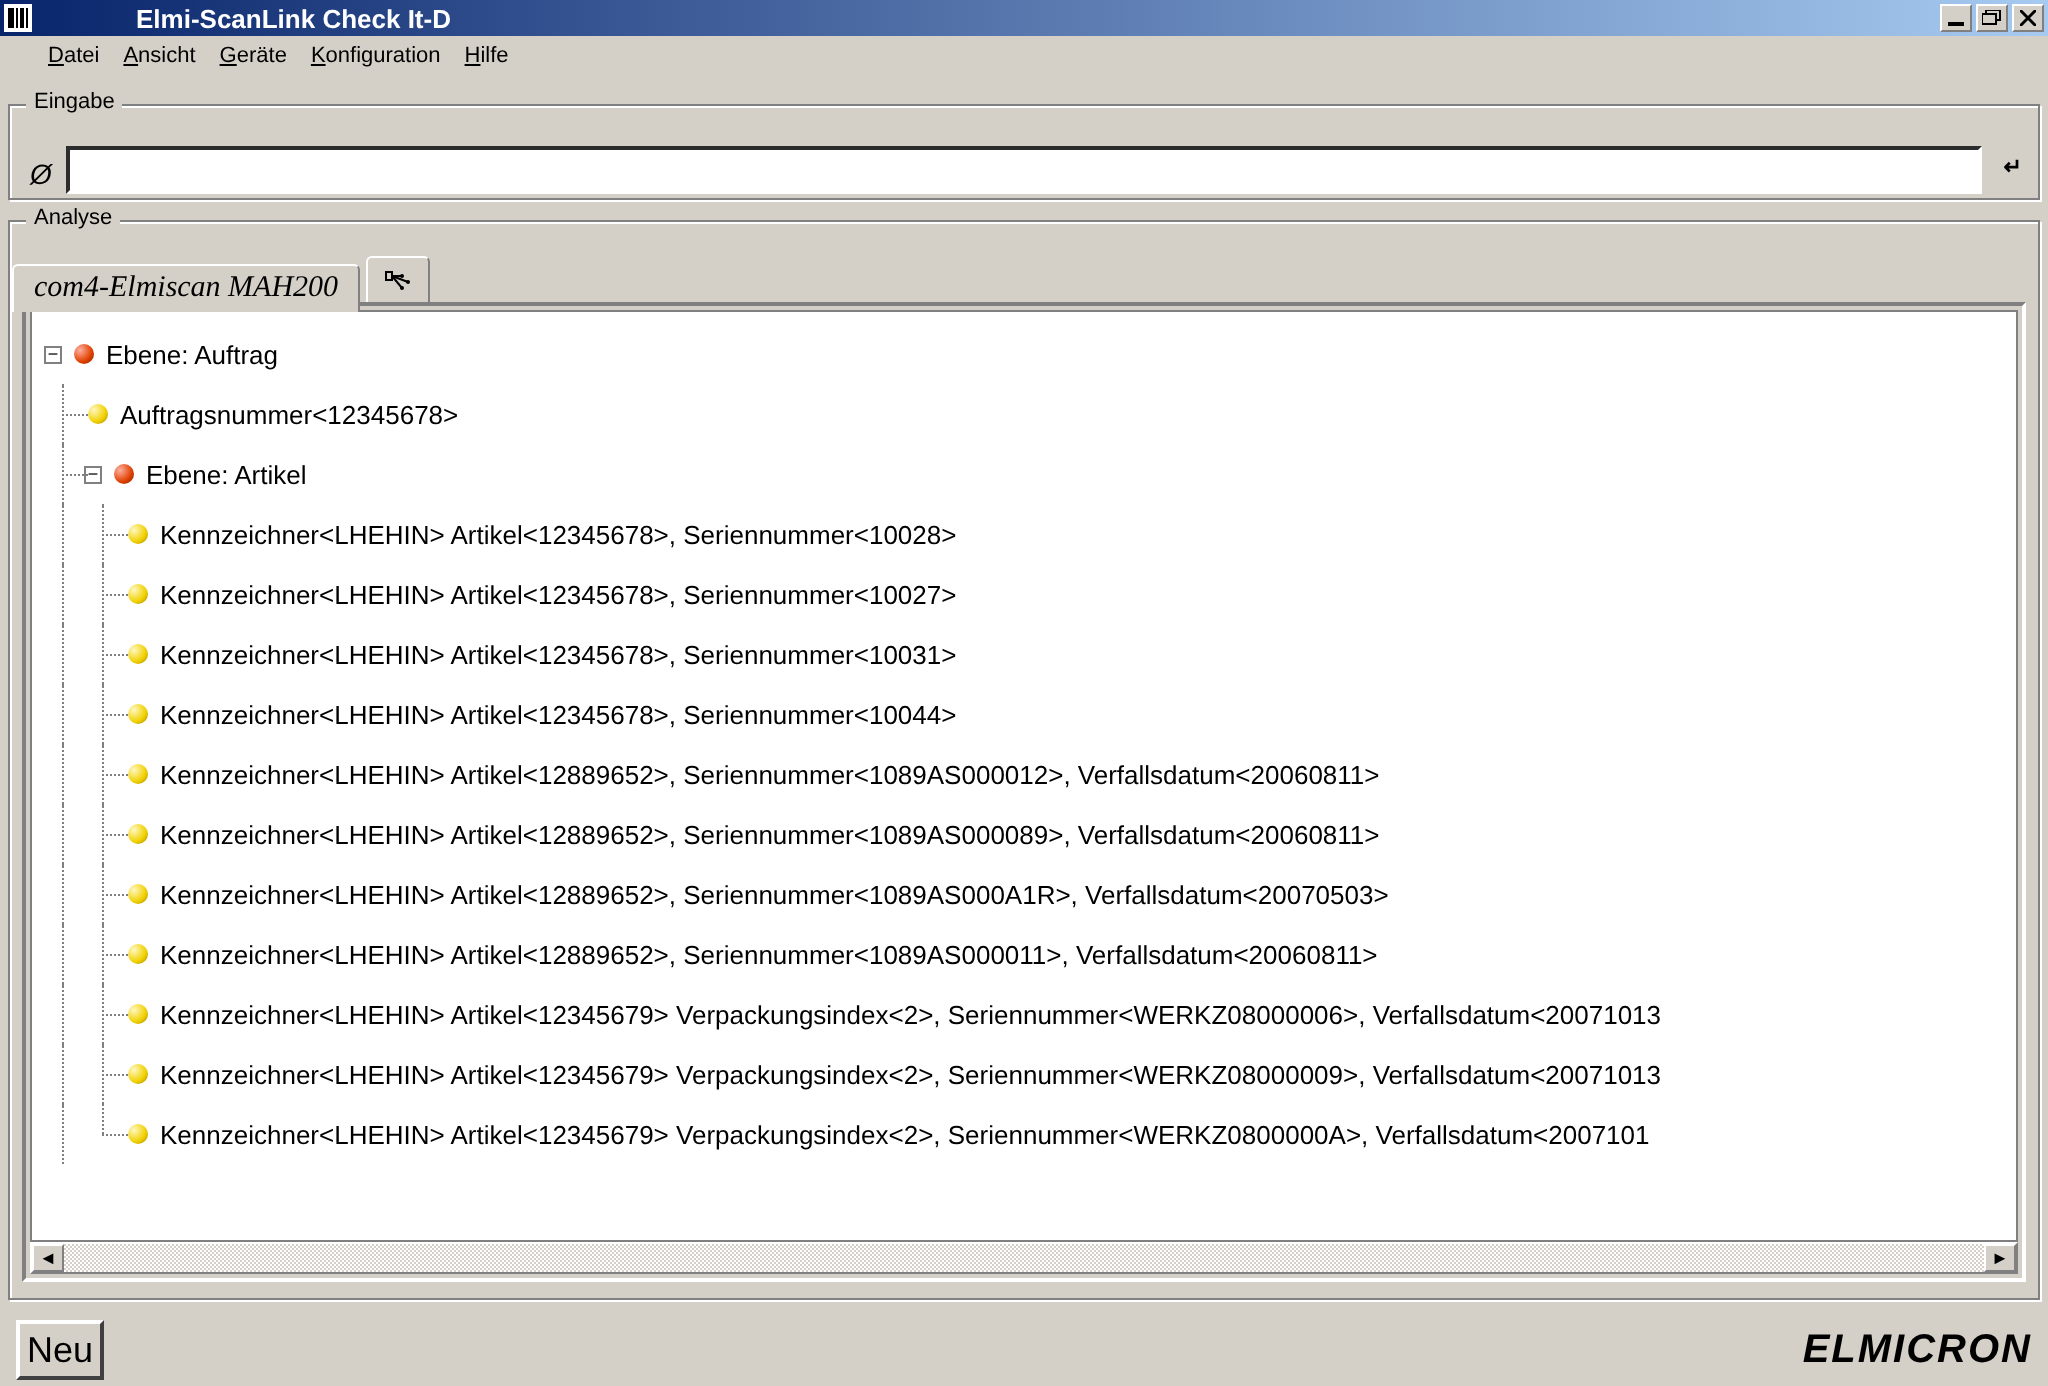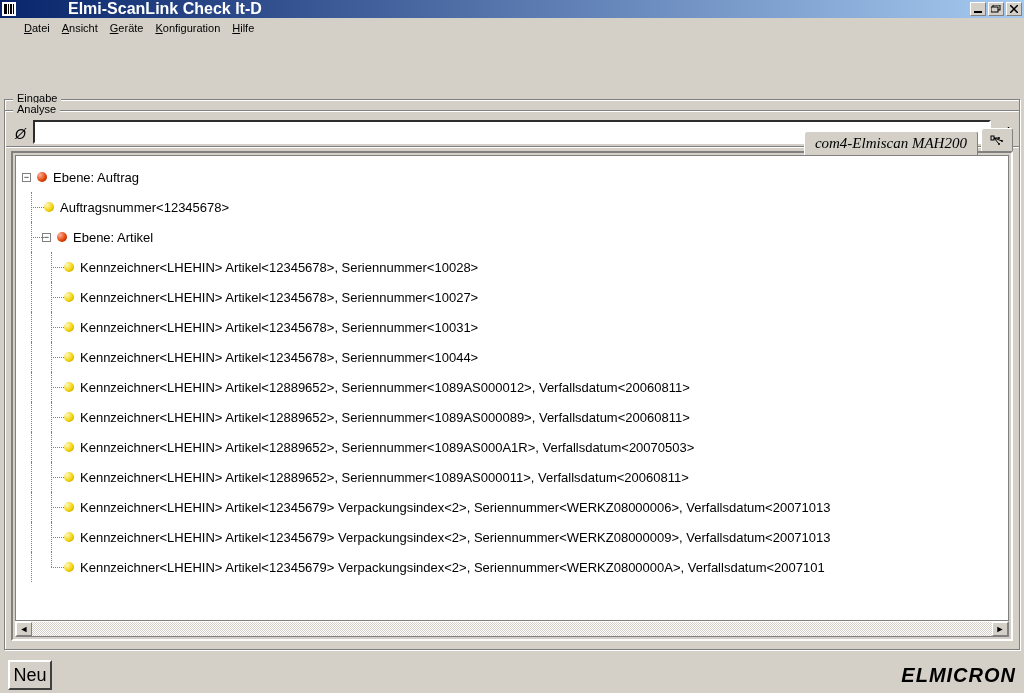--- a/index.html
+++ b/index.html
@@ -19,21 +19,21 @@
     padding: 0 2px;
     font-weight: bold;
   }
   .titlebar .app-icon {
     width: 14px; height: 14px;
     background: #fff;
     display: inline-flex; align-items: center; justify-content: center;
     margin-right: 4px;
   }
   .titlebar .app-icon svg { display:block; }
-  .titlebar .title-text { flex: 1; font-size: 16px; padding-left: 48px; }
+  .titlebar .title-text { flex: 1; font-size: 13px; padding-left: 48px; }
   .winbtns { display:flex; gap:2px; }
   .winbtn {
     width: 16px; height: 14px;
     background: #d4d0c8;
     border: 1px solid #808080;
     border-top-color:#fff; border-left-color:#fff;
     display:flex; align-items:center; justify-content:center;
     font-family: Arial;
     font-size: 9px; font-weight:bold;
     color:#000;
@@ -57,24 +57,24 @@
     border:1px solid #808080;
     box-shadow: inset 1px 1px 0 #fff, 1px 1px 0 #fff;
   }
   .grp-legend {
     position:absolute;
     top:-8px; left:8px;
     background:#d4d0c8;
     padding:0 4px;
   }
   .grp-eingabe {
-    left:4px; right:4px; top:14px; height:48px;margin-top:47px;
+    left:4px; right:4px; top:14px; height:48px;
   }
   .grp-analyse {
-    left:4px; right:4px; top:72px; height:540px;text-align:right;
+    left:4px; right:4px; top:72px; height:540px;
   }
   .scan-icon {
     position:absolute; left:10px; top:26px;
     font-style: italic; font-size: 14px;
   }
   .input-field {
     position:absolute; left:28px; right:28px; top:20px;
     height:24px;
     border:2px inset #fff;
     border-top-color:#808080; border-left-color:#808080;

